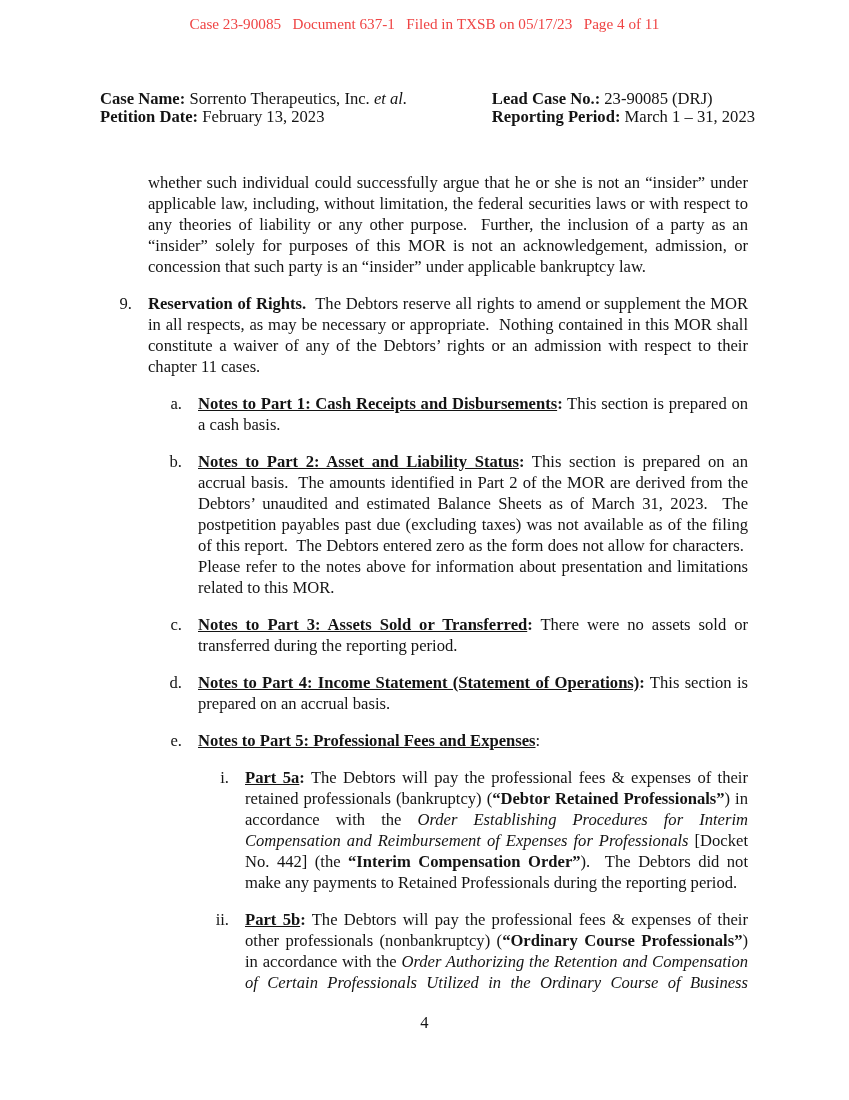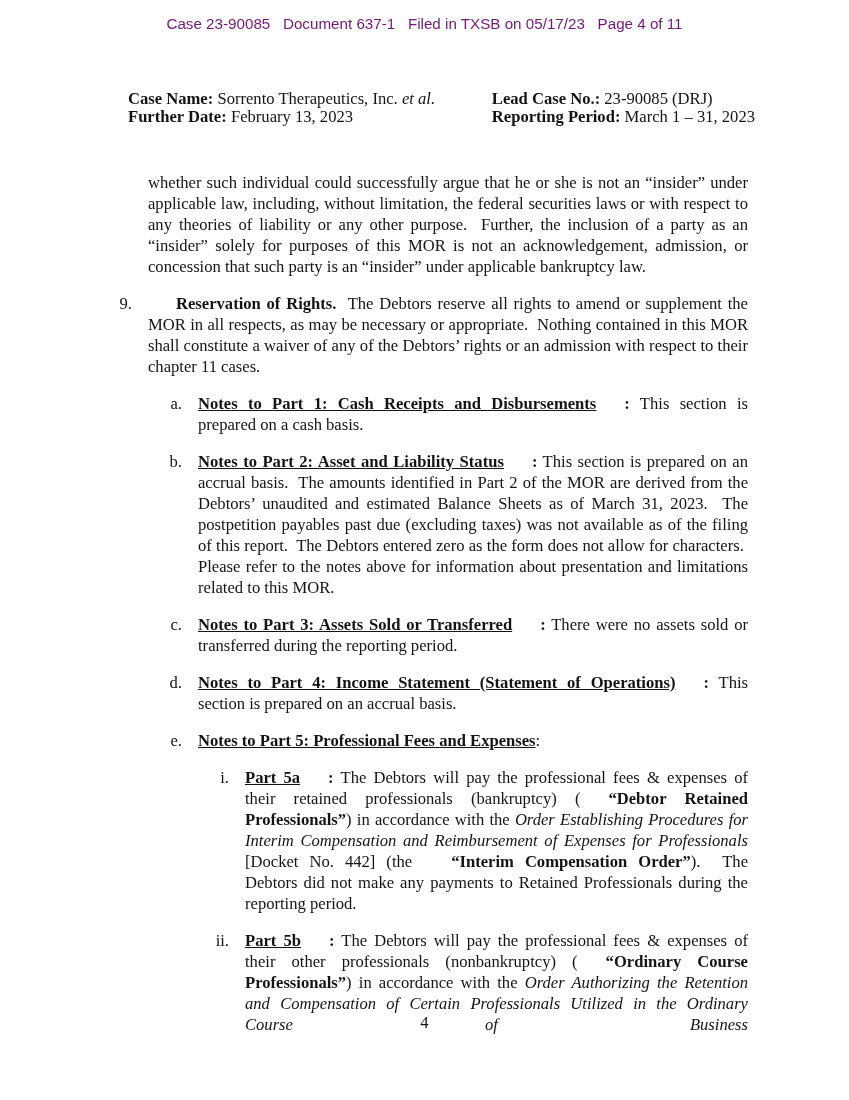--- a/index.html
+++ b/index.html
@@ -42,40 +42,40 @@
   .para.jl { text-align-last: justify; }
   .mk {
     position: absolute;
     left: -48px;
     width: 40px;
     box-sizing: border-box;
     text-align: right;
     padding-right: 8px;
     text-align-last: right;
   }
-  .sb { font-weight: bold; margin-left: 28px; }
+  .sb { font-weight: bold; }
   .si { font-style: italic; }
   .sbu { font-weight: bold; text-decoration: underline; }
   .footer {
     position: absolute;
     left: 0;
     right: 0;
     top: 1012px;
     text-align: center;
   }
 </style>
 </head>
 <body>
 
 <div class="page">
-  <div class="stamp" style="color: #701a75;">Case 23-90085   Document 637-1   Filed in TXSB on 05/17/23   Page 4 of 11</div>
+  <div class="stamp" style="color: #ef4444; font-family: Liberation Serif, serif;">Case 23-90085   Document 637-1   Filed in TXSB on 05/17/23   Page 4 of 11</div>
   <div class="case-info">
     <div class="ci-left" id="ci-left">
         <div><span class="sb">Case Name:</span><span> Sorrento Therapeutics, Inc. </span><span class="si">et al.</span></div>
-        <div><span class="sb">Further Date:</span><span> February 13, 2023</span></div>
+        <div><span class="sb">Petition Date:</span><span> February 13, 2023</span></div>
       </div>
     <div class="ci-right" id="ci-right">
         <div><span class="sb">Lead Case No.:</span><span> 23-90085 (DRJ)</span></div>
         <div><span class="sb">Reporting Period:</span><span> March 1 – 31, 2023</span></div>
       </div>
   </div>
   <div class="doc-body" id="doc-body">
       <div class="para l0"><span>whether such individual could successfully argue that he or she is not an “insider” under applicable law, including, without limitation, the federal securities laws or with respect to any theories of liability or any other purpose.&nbsp; Further, the inclusion of a party as an “insider” solely for purposes of this MOR is not an acknowledgement, admission, or concession that such party is an “insider” under applicable bankruptcy law.</span></div>
       <div class="para l1"><span class="mk">9.</span><span class="sb">Reservation of Rights.</span><span>&nbsp; The Debtors reserve all rights to amend or supplement the MOR in all respects, as may be necessary or appropriate.&nbsp; Nothing contained in this MOR shall constitute a waiver of any of the Debtors’ rights or an admission with respect to their chapter 11 cases.</span></div>
       <div class="para l2"><span class="mk">a.</span><span class="sbu">Notes to Part 1: Cash Receipts and Disbursements</span><span class="sb">:</span><span> This section is prepared on a cash basis.</span></div>

